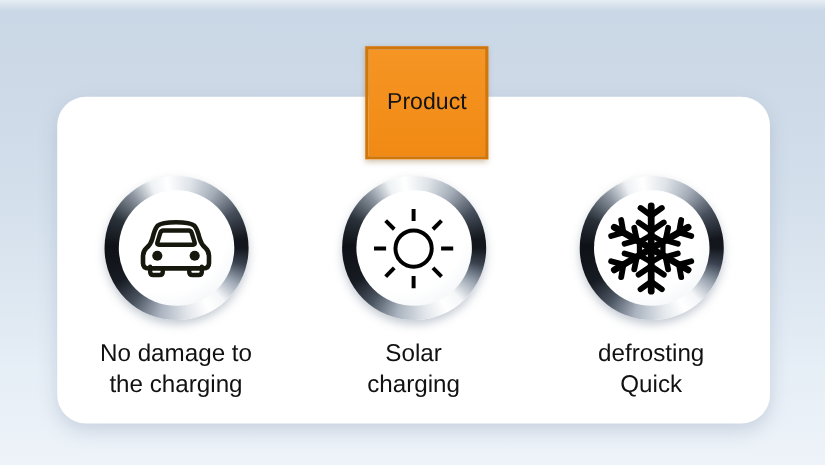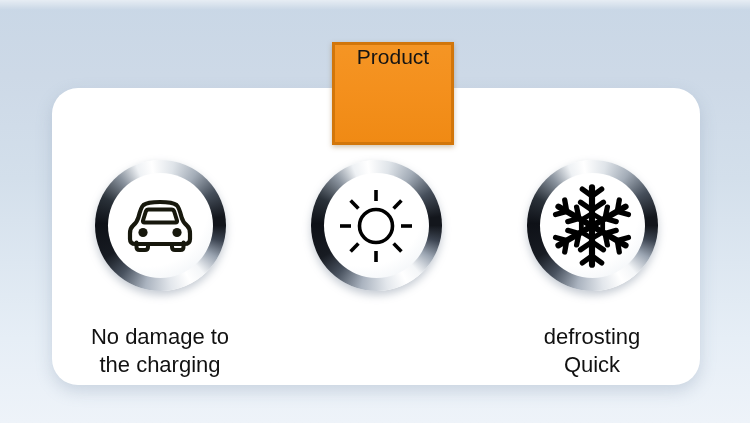--- a/index.html
+++ b/index.html
@@ -45,26 +45,27 @@
     height: 297px;
     background: #ffffff;
     border-radius: 26px;
     box-shadow: 0 6px 16px rgba(130,150,175,0.32);
   }
 
   .badge {
     position: absolute;
     left: 332px;
     top: 42px;
-    width: 122px;
+    width: 112px;
     height: 103px;
     box-sizing: border-box;
     background: linear-gradient(to bottom, #f59524 0%, #f4901d 45%, #f08a14 100%);
     border: 3px solid #d2760a;
     display: flex;
+    flex-direction: column;
     justify-content: center;
     line-height: 1.18;
     color: #141414;
     font-size: 21px;
     box-shadow: 0 2px 5px rgba(120,80,20,0.35);
   }
   .badge span { display: block; text-align: center; }
 
   .features {
     position: absolute;
@@ -123,21 +124,21 @@
     position: absolute;
     left: 0; top: 0;
     width: 131px; height: 131px;
     z-index: 3;
     display: flex;
     align-items: center;
     justify-content: center;
   }
 
   .caption {
-    margin-top: 32px;
+    margin-top: 16px;
     text-align: center;
     font-size: 22px;
     line-height: 1.26;
     color: #111111;
   }
   .caption span { display: block; }
 </style>
 </head>
 <body>
 
@@ -194,20 +195,24 @@
               <line x1="4" y1="40" x2="15" y2="40"></line>
               <line x1="65" y1="40" x2="76" y2="40"></line>
               <line x1="14.6" y1="14.6" x2="22.4" y2="22.4"></line>
               <line x1="57.6" y1="57.6" x2="65.4" y2="65.4"></line>
               <line x1="65.4" y1="14.6" x2="57.6" y2="22.4"></line>
               <line x1="22.4" y1="57.6" x2="14.6" y2="65.4"></line>
             </g>
           </svg>
         </div>
       </div>
+      <div class="caption">
+        <span>Solar</span>
+        <span>charging</span>
+      </div>
     </div>
 
     <div class="feature">
       <div class="ring">
         <div class="glyph">
           <svg width="88" height="88" viewBox="0 0 100 100" fill="none">
             <g stroke="#000000" stroke-width="7" stroke-linecap="round" stroke-linejoin="round" fill="none">
 
               <g>
                 <line x1="50" y1="6" x2="50" y2="94"></line>

